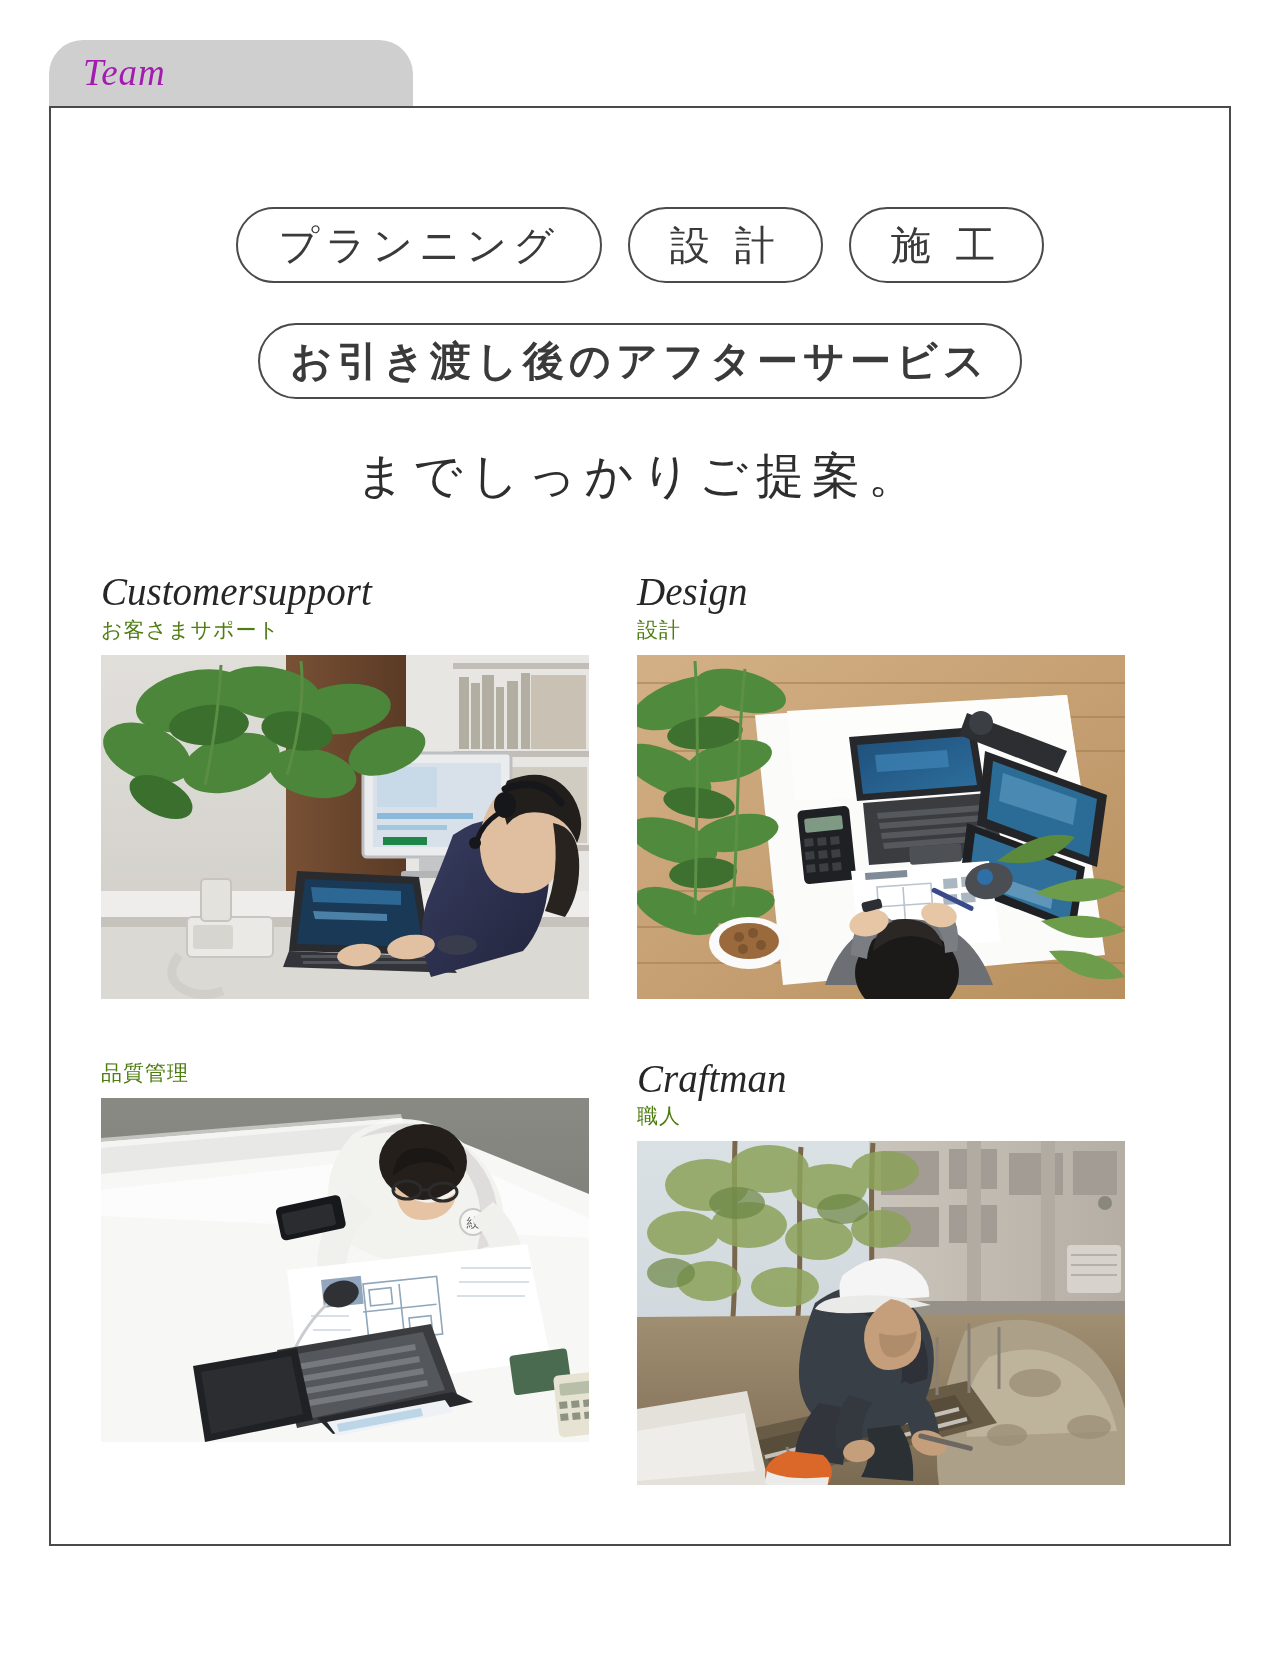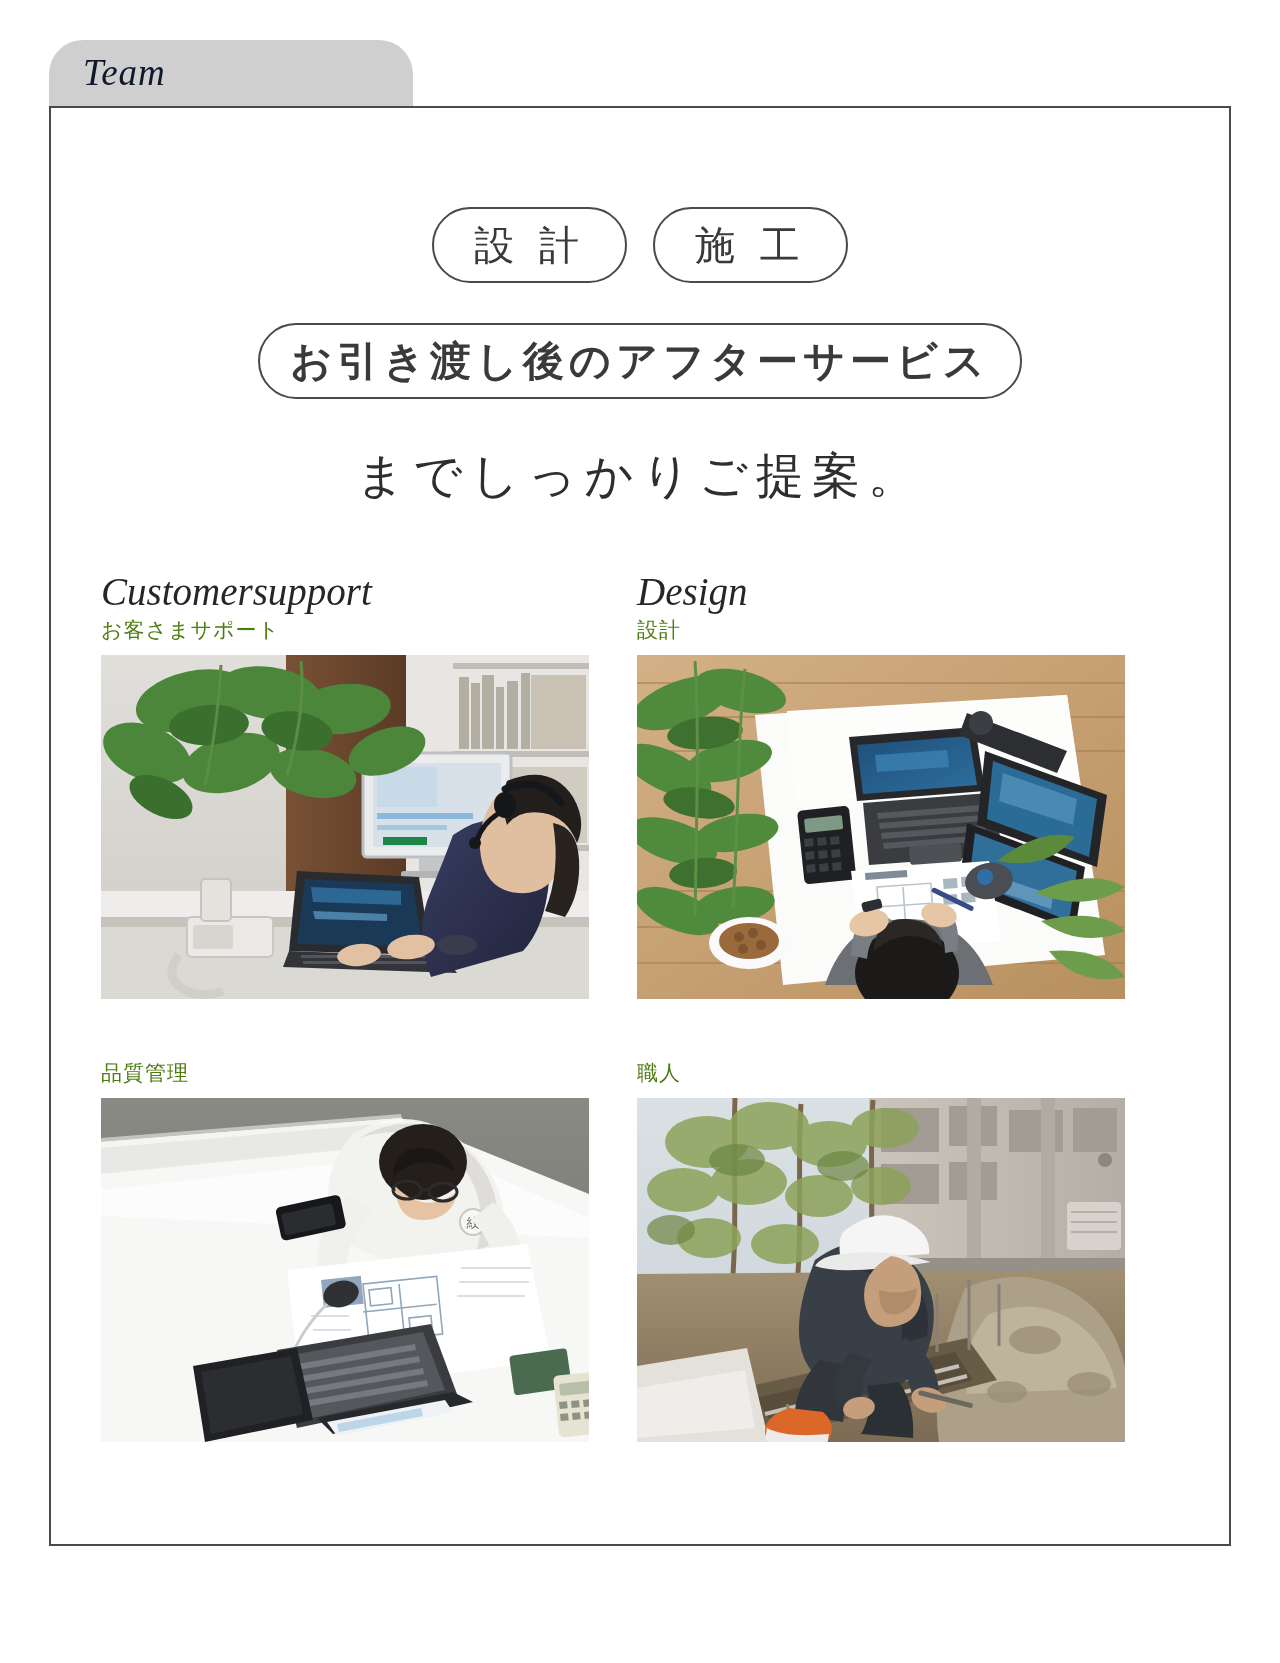--- a/index.html
+++ b/index.html
@@ -28,21 +28,21 @@
     border-top-right-radius: 34px;
     box-sizing: border-box;
     display: flex;
     align-items: center;
     padding-left: 34px;
   }
   .section-tab-label {
     font-family: "Liberation Serif", "DejaVu Serif", serif;
     font-style: italic;
     font-size: 37px;
-    color: #0f172a;
+    color: #a21caf;
     letter-spacing: 1px;
     line-height: 1;
     padding-bottom: 4px;
   }
 
   
   .panel {
     position: absolute;
     left: 49px;
     top: 106px;
@@ -143,20 +143,23 @@
 <body>
 
 <div class="section-tab">
   <span class="section-tab-label">Team</span>
 </div>
 
 <div class="panel">
 
   <div class="pill-row pill-row-1">
     <div class="pill">
+      <span>プランニング</span>
+    </div>
+    <div class="pill">
       <span>設 計</span>
     </div>
     <div class="pill">
       <span>施 工</span>
     </div>
   </div>
 
   <div class="pill-row pill-row-2">
     <div class="pill pill-wide">
       <span>お引き渡し後のアフターサービス</span>
@@ -491,20 +494,21 @@
             <rect x="471" y="315" width="8" height="7" transform="rotate(-6 471 315)"></rect>
             <rect x="483" y="314" width="8" height="7" transform="rotate(-6 483 314)"></rect>
           </g>
 
           <path d="M0 40 L300 16 L302 24 L0 50 Z" fill="#ffffff" opacity="0.5"></path>
         </svg>
       </div>
     </div>
 
     <div class="card">
+      <div class="card-title-en">Craftman</div>
       <div class="card-title-ja">職人</div>
       <div class="card-photo">
         <svg width="488" height="344" viewBox="0 0 488 344" xmlns="http://www.w3.org/2000/svg">
           <defs>
             <linearGradient id="cm_sky" x1="0" y1="0" x2="0" y2="1">
               <stop offset="0" stop-color="#dfe6ea"></stop>
                 <stop offset="1" stop-color="#cfd7dc"></stop>
             </linearGradient>
             <linearGradient id="cm_soil" x1="0" y1="0" x2="0" y2="1">
               <stop offset="0" stop-color="#a59275"></stop>

